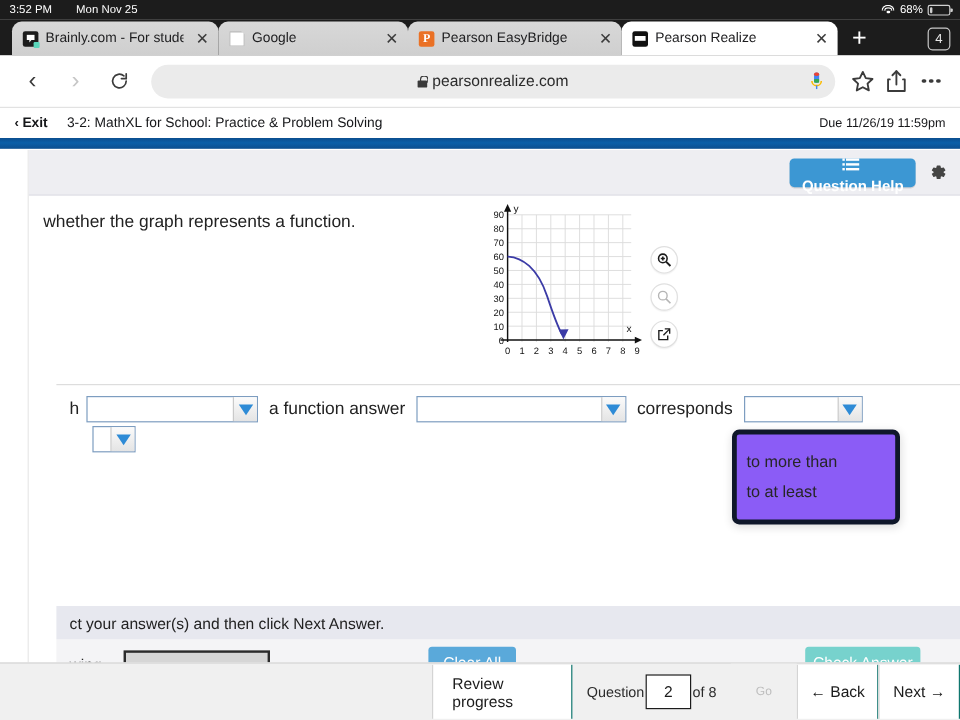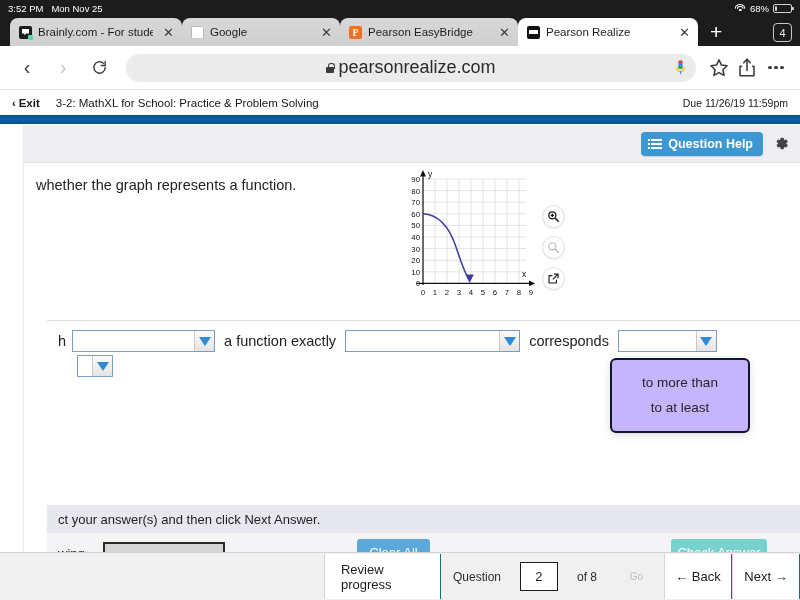--- a/index.html
+++ b/index.html
@@ -10,21 +10,21 @@
     background: #fff;
   }
   #app { position: relative; width: 800px; height: 600px; }
 
   
   .statusbar {
     height: 16px; background: #1c1c1c; color: #fff;
     display: flex; align-items: center;
     font-size: 9.5px; padding: 0 8px;
   }
-  .sb-left { display: flex; gap: 8px; align-items: center; }
+  .sb-left { display: flex; gap: 20px; align-items: center; }
   .sb-right { margin-left: auto; display: flex; gap: 4px; align-items: center; }
   .wifi-icon { display: inline-block; width: 11px; height: 9px; position: relative; }
   .wifi-icon i {
     position: absolute; left: 50%; transform: translateX(-50%);
     border: 1.2px solid #fff; border-bottom: none;
     border-radius: 50% 50% 0 0 / 100% 100% 0 0;
   }
   .wifi-icon i:nth-child(1) { width: 11px; height: 5px; top: 0; }
   .wifi-icon i:nth-child(2) { width: 6.5px; height: 3px; top: 2.6px; }
   .wifi-icon i:nth-child(3) { width: 2.4px; height: 2.4px; top: 5.6px; background: #fff; border-radius: 50%; border: none; }
@@ -95,21 +95,21 @@
   }
   .nav-btn {
     width: 30px; height: 30px; display: flex; align-items: center; justify-content: center;
     font-size: 20px; color: #3b3b3b; cursor: pointer; font-weight: 300;
   }
   .nav-btn.disabled { color: #c6c6c6; }
   .reload-ico { width: 17px; height: 17px; }
   .omnibox {
     flex: 1; height: 28px; background: #ebebeb; border-radius: 14px;
     display: flex; align-items: center; justify-content: center;
-    position: relative; font-size: 18px; color: #2b2b2b;
+    position: relative; font-size: 13px; color: #2b2b2b;
     margin: 0 6px; cursor: text;
   }
   .lock-ico { width: 8px; height: 10px; margin-right: 4px; position: relative; display: inline-block; }
   .lock-ico::before {
     content: ""; position: absolute; left: 1.7px; top: 0; width: 4.6px; height: 5px;
     border: 1.3px solid #3a3a3a; border-bottom: none; border-radius: 3px 3px 0 0;
   }
   .lock-ico::after {
     content: ""; position: absolute; left: 0; bottom: 0; width: 8px; height: 6px;
     background: #3a3a3a; border-radius: 1px;
@@ -141,20 +141,21 @@
   }
   .qhelp-bar {
     height: 38px; background: #eeeef2; border-bottom: 1px solid #e0e0e6;
     display: flex; align-items: center; justify-content: flex-end; padding-right: 10px; gap: 10px;
   }
   .qhelp-btn {
     background: #3c97d3; color: #fff; border-radius: 4px;
     height: 24px; display: flex; align-items: center; gap: 6px;
     padding: 0 10px; font-size: 12.5px; font-weight: 700; cursor: pointer;
     box-shadow: 0 1px 0 rgba(0,0,0,.12);
+    flex-direction: column;
   }
   .list-ico { display: flex; flex-direction: column; gap: 2px; }
   .list-ico i { display: block; width: 11px; height: 2px; background: #fff; position: relative; }
   .list-ico i::before { content: ""; position: absolute; left: -3.5px; top: 0; width: 2px; height: 2px; background: #fff; }
   .gear-ico { width: 17px; height: 17px; cursor: pointer; }
 
   .question-body { position: relative; padding: 14px 0 0 0; }
   .q-text {
     font-size: 14.5px; color: #222; margin-left: 12px; white-space: nowrap;
   }
@@ -192,24 +193,24 @@
     border-top: 9px solid #2e8bd6;
   }
   .dd-w1 { width: 143px; }
   .dd-w2 { width: 175px; }
   .dd-w3 { width: 99px; }
   .dd-w4 { width: 36px; }
   .second-line { padding-left: 30px; margin-top: 3px; }
 
   .dd-menu {
     position: absolute; left: 586px; top: 233px; width: 140px;
-    background: #c4b5fd; border: 2px solid #0f172a; border-radius: 6px;
+    background: #8b5cf6; border: 4px solid #0f172a; border-radius: 6px;
     box-shadow: 0 2px 8px rgba(0,0,0,.14);
     padding: 10px 0 11px 0;
-    text-align: center; font-size: 13.5px; color: #262626;
+    text-align: left; font-size: 13.5px; color: #262626;
   }
   .dd-menu div { padding: 5px 8px; cursor: pointer; }
 
   .instr-bar {
     position: absolute; left: 23px; right: 0; top: 380px; height: 28px;
     background: #e7e8ef; display: flex; align-items: center;
     font-size: 13px; color: #222; padding-left: 11px; white-space: nowrap;
   }
   .bottom-strip {
     position: absolute; left: 23px; right: 0; top: 408px; bottom: 0;
@@ -240,21 +241,21 @@
     display: flex; align-items: stretch; justify-content: flex-end;
   }
   .bn-btn {
     background: #fff; border-left: 1px solid #d4d4d4; border-right: 1px solid #0f766e;
     display: flex; align-items: center; justify-content: center;
     font-size: 13px; color: #1b1b1b; cursor: pointer; padding: 0 16px;
     margin: 1px 0;
   }
   .bn-review { width: 117px; }
   .bn-qwrap {
-    display: flex; align-items: center; justify-content: center; gap: 19px;
+    display: flex; align-items: center; justify-content: center; gap: 1px;
     font-size: 12px; color: #2b2b2b; padding: 0 12px;
   }
   .qnum-input {
     width: 38px; height: 29px; border: 1.5px solid #1b1b1b; background: #fff;
     font-size: 13px; text-align: center; color: #1b1b1b;
     font-family: "Liberation Sans", sans-serif;
   }
   .bn-go {
     width: 55px; color: #bdbdbd; background: #f0f0f0; border: none;
     display: flex; align-items: center; justify-content: center; font-size: 10px;
@@ -466,21 +467,21 @@
         </div>
       </div>
 
       <div class="answer-row">
         <div class="answer-line">
           <span class="lead-frag">h</span>
           <span class="dropdown dd-w1">
             <span></span>
             <span class="dd-arrow"></span>
           </span>
-          <span class="mid-frag">a function exactly</span>
+          <span class="mid-frag">a function answer</span>
           <span class="dropdown dd-w2">
             <span></span>
             <span class="dd-arrow"></span>
           </span>
           <span class="mid-frag">corresponds</span>
           <span class="dropdown dd-w3">
             <span></span>
             <span class="dd-arrow"></span>
           </span>
         </div>

